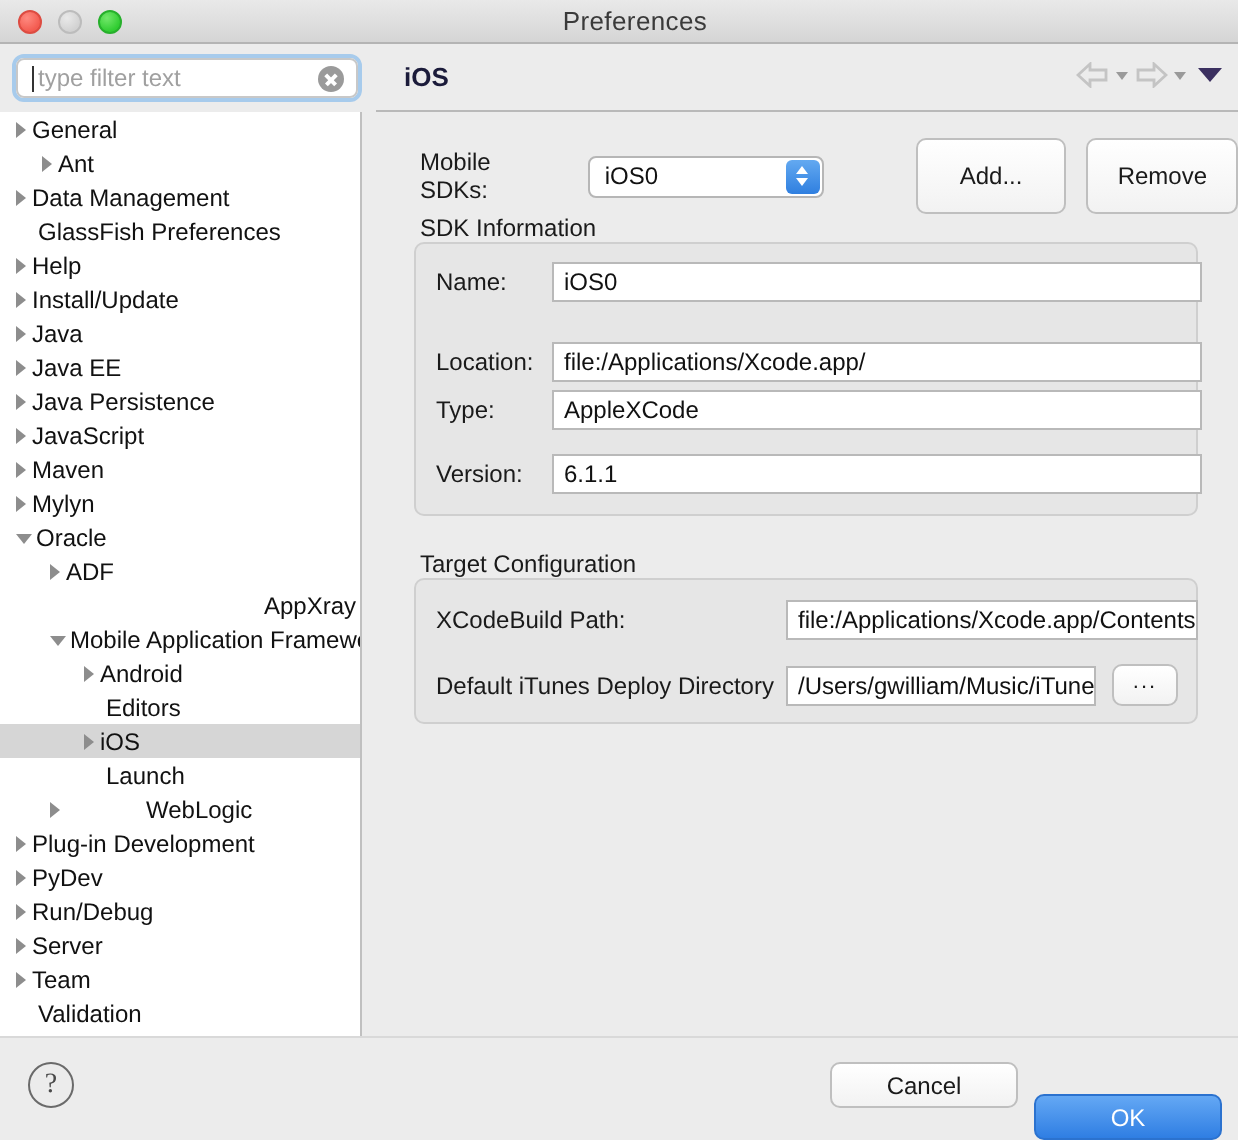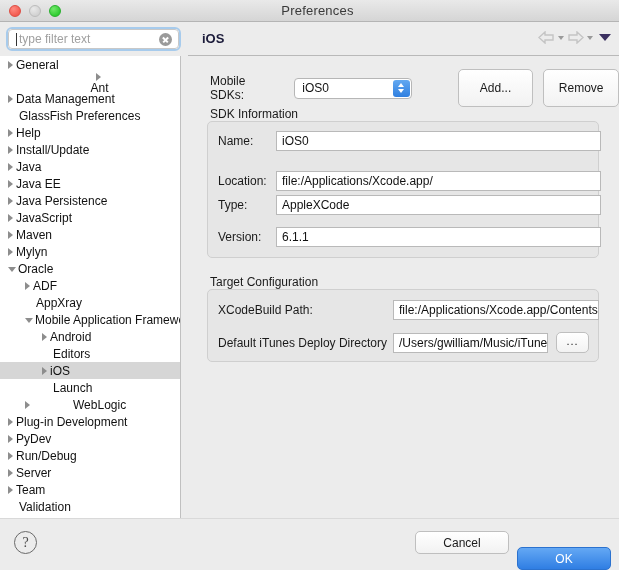--- a/index.html
+++ b/index.html
@@ -222,21 +222,21 @@
       <span class="caret"></span>
       <span class="filter-placeholder">type filter text</span>
       <span class="clear-btn"></span>
     </div>
   </div>
   <div class="tree" id="tree">
       <div class="tree-row" style="padding-left: 8px;">
         <span class="twisty"></span>
         <span>General</span>
       </div>
-      <div class="tree-row" style="padding-left: 21px; flex-direction: column;">
+      <div class="tree-row" style="padding-left: 21px;">
         <span class="twisty"></span>
         <span>Ant</span>
       </div>
       <div class="tree-row" style="padding-left: 8px;">
         <span class="twisty"></span>
         <span>Data Management</span>
       </div>
       <div class="tree-row" style="padding-left: 8px;">
         <span class="twisty none"></span>
         <span>GlassFish Preferences</span>
@@ -274,21 +274,21 @@
         <span>Mylyn</span>
       </div>
       <div class="tree-row" style="padding-left: 8px;">
         <span class="twisty open"></span>
         <span>Oracle</span>
       </div>
       <div class="tree-row" style="padding-left: 25px;">
         <span class="twisty"></span>
         <span>ADF</span>
       </div>
-      <div class="tree-row" style="padding-left: 25px;">
+      <div class="tree-row" style="padding-left: 25px; justify-content: space-between;">
         <span class="twisty none"></span>
         <span>AppXray</span>
       </div>
       <div class="tree-row" style="padding-left: 25px;">
         <span class="twisty open"></span>
         <span>Mobile Application Framework</span>
       </div>
       <div class="tree-row" style="padding-left: 42px;">
         <span class="twisty"></span>
         <span>Android</span>

